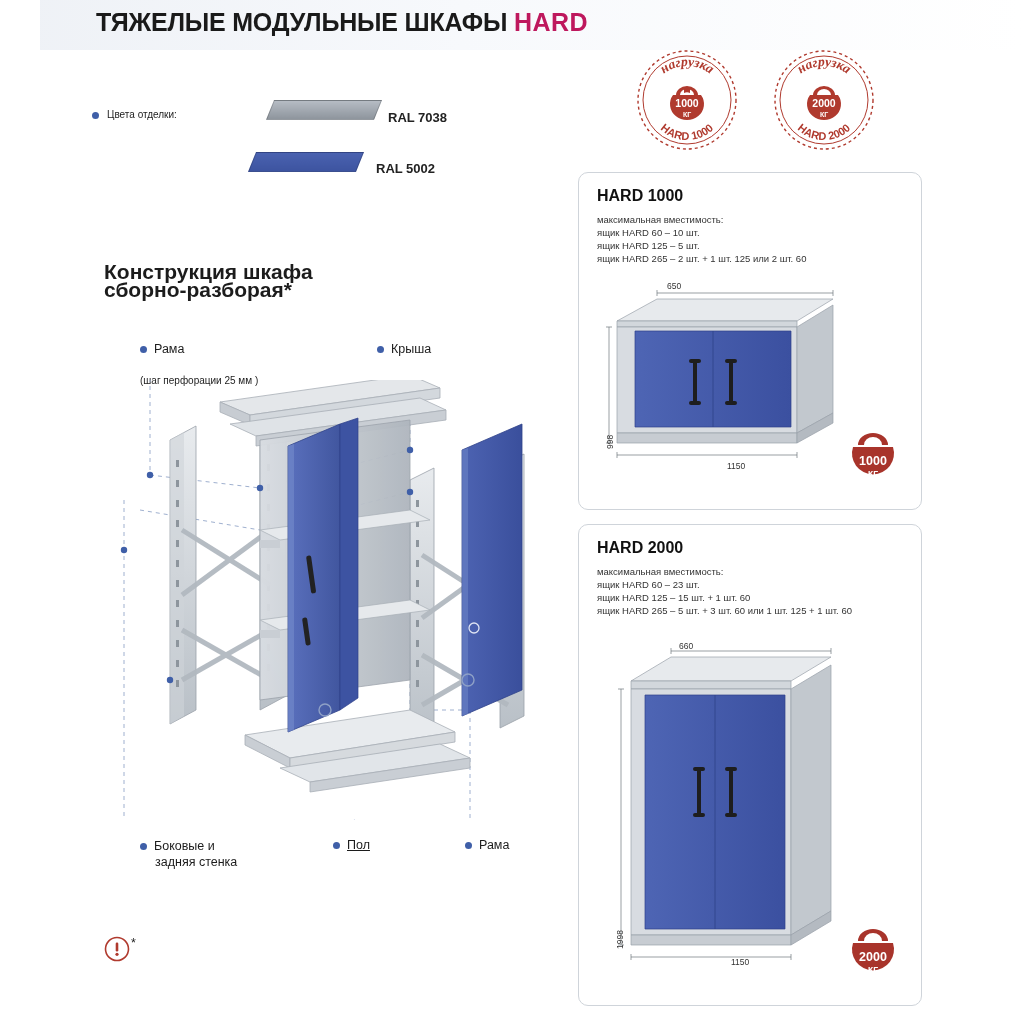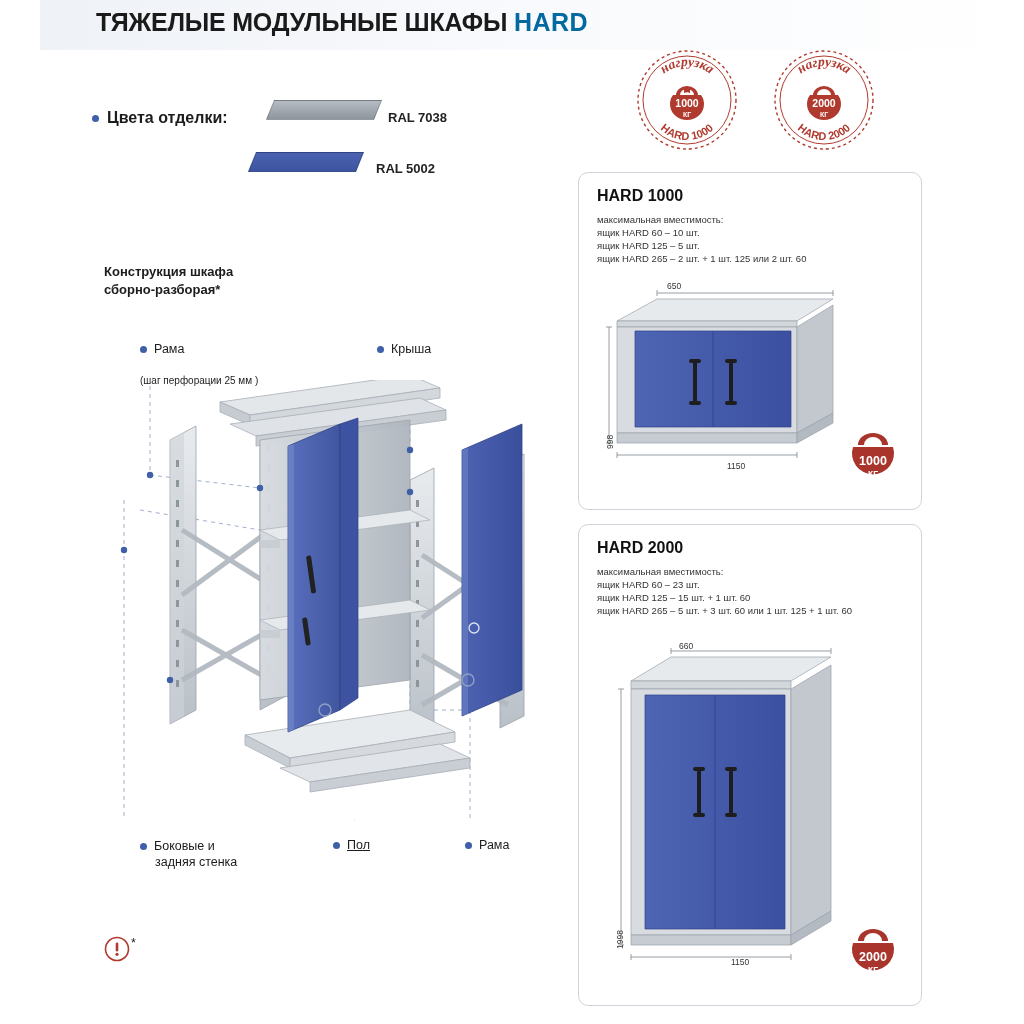--- a/index.html
+++ b/index.html
@@ -21,48 +21,48 @@
   }
   .header-accent {
     position:absolute; left:0; top:0; width:40px; height:50px;
     background:#ffffff;
   }
   .header-title {
     position:absolute; left:96px; top:8px;
     font-size:25px; font-weight:bold; letter-spacing:-0.2px;
     color:#1a1a1a; white-space:nowrap;
   }
-  .header-title .brand { color:#0369a1; font-weight:bold; letter-spacing:0.5px; }
+  .header-title .brand { color:#be185d; font-weight:bold; letter-spacing:0.5px; }
 
   
   .bullet {
     width:7px; height:7px; border-radius:50%;
     background:#3f5fa8; display:inline-block; vertical-align:middle;
   }
   .colors-label {
     position:absolute; left:92px; top:109px;
-    font-size:16px; font-weight:bold;
+    font-size:10px; font-weight:normal;
   }
   .colors-label .bullet { margin-right:8px; }
 
   .swatch {
     position:absolute; width:108px; height:20px;
     transform:skewX(-22deg);
     border:1px solid rgba(0,0,0,.18);
   }
   .swatch.gray { left:270px; top:100px; background:linear-gradient(180deg,#b6bcc4,#8e959d); }
   .swatch.blue { left:252px; top:152px; background:linear-gradient(180deg,#4a62b0,#3d54a0); }
   .swatch-name { position:absolute; font-size:13px; font-weight:bold; color:#222; }
   .swatch-name.n1 { left:388px; top:110px; }
   .swatch-name.n2 { left:376px; top:161px; }
 
   
   .constr-title {
     position:absolute; left:104px; top:263px;
-    font-size:13px; font-weight:bold; line-height:18px;
+    font-size:21px; font-weight:bold; line-height:18px;
   }
 
   
   .callout { position:absolute; font-size:12.5px; color:#1c1c1c; white-space:nowrap; }
   .callout .bullet { margin-right:7px; }
   .callout.c-rama { left:140px; top:342px; }
   .callout.c-rama .sub { display:block; margin-left:0px; margin-top:19px; font-size:10px; }
   .callout.c-krysha { left:377px; top:342px; }
   .callout.c-side { left:140px; top:838px; line-height:16px; }
   .callout.c-pol { left:333px; top:838px;text-decoration:underline; }

